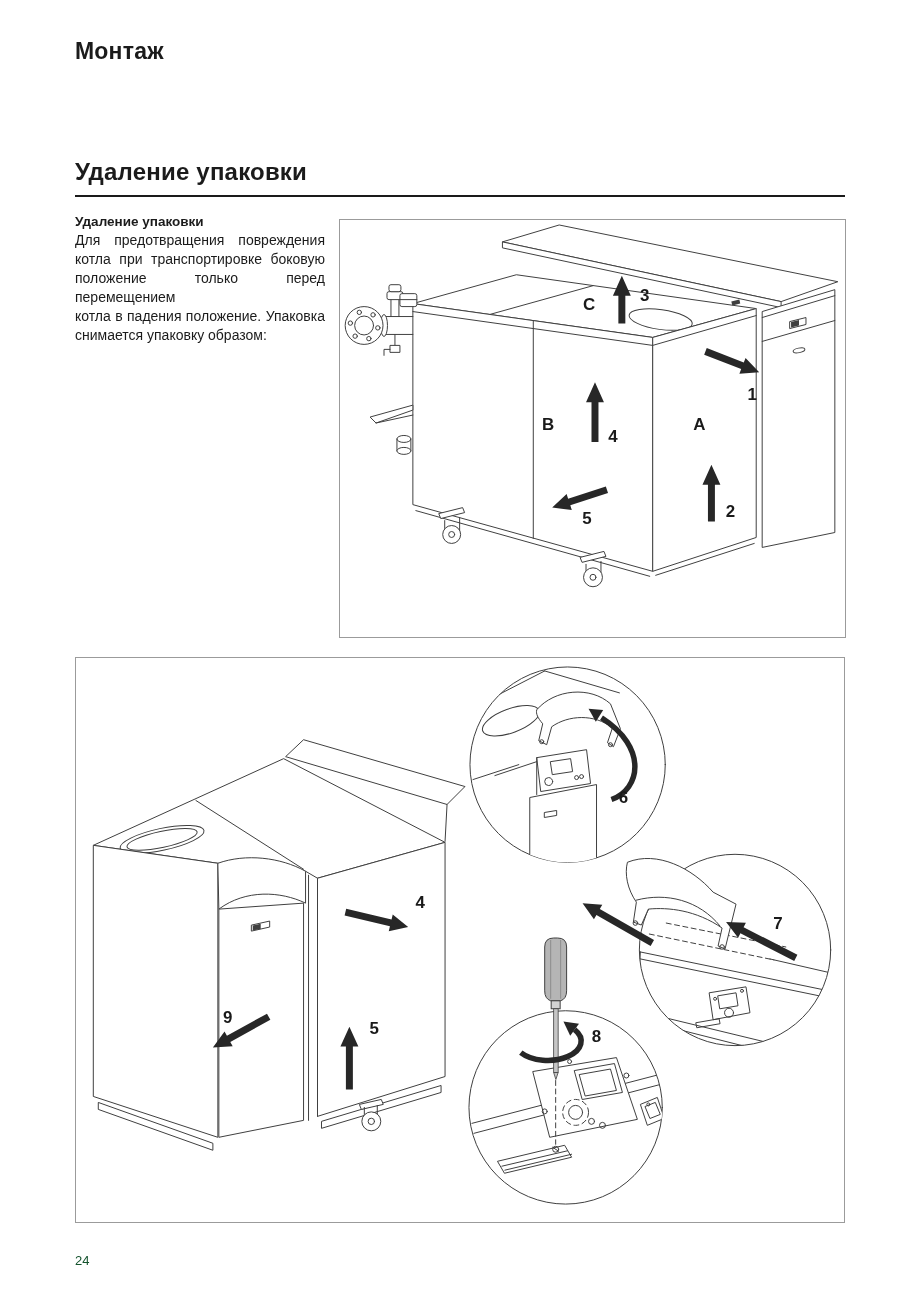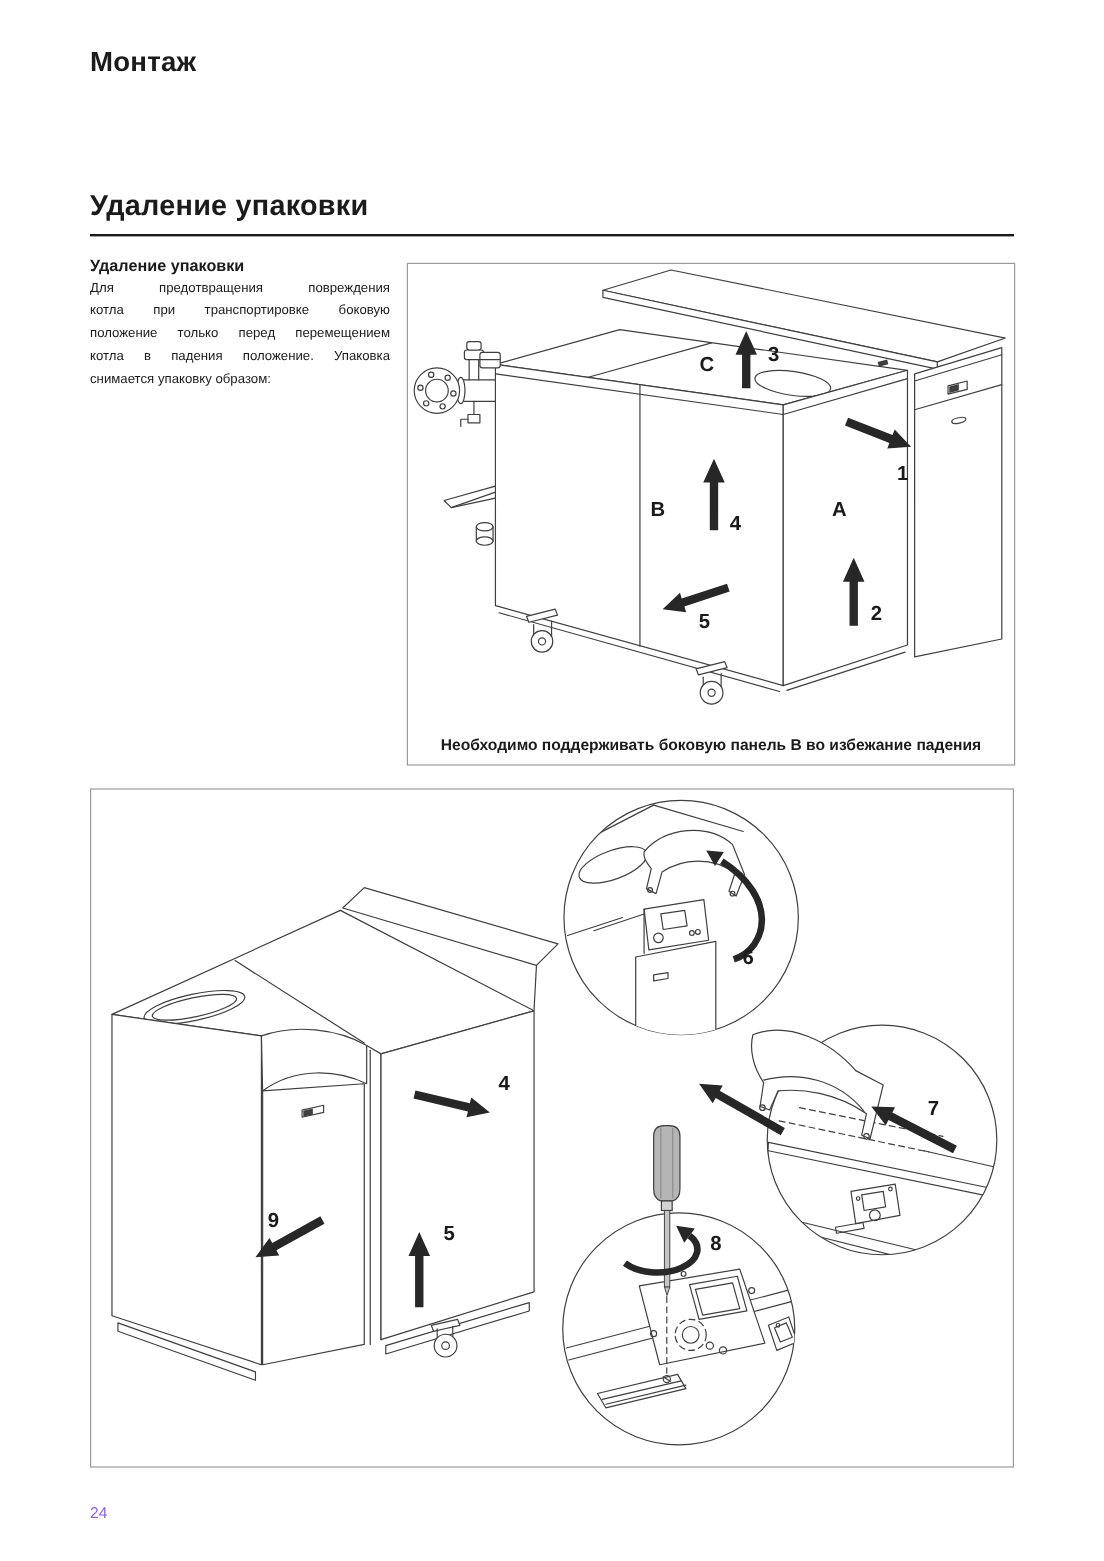--- a/index.html
+++ b/index.html
@@ -6,28 +6,28 @@
   .page{
     position:relative;width:920px;height:1301px;background:#ffffff;
     font-family:"Liberation Sans",sans-serif;color:#1b1b1b;overflow:hidden;
     margin:0 auto;
   }
   .h1{position:absolute;left:75px;top:38px;font-size:23px;font-weight:bold;letter-spacing:.2px;}
   .h2{position:absolute;left:75px;top:158px;font-size:24px;font-weight:bold;letter-spacing:.2px;}
   .rule{position:absolute;left:75px;top:195px;width:770px;height:2px;background:#1a1a1a;}
   .intro{position:absolute;left:75px;top:214px;width:250px;}
   .intro-h{font-size:13.5px;font-weight:bold;margin:0 0 2px 0;}
-  .intro-line{font-size:11px;line-height:19px;}
+  .intro-line{font-size:14px;line-height:19px;}
   .j{text-align:justify;text-align-last:justify;}
   .figure{position:absolute;border:1px solid #9b9b9b;background:#fff;box-sizing:border-box;}
   .fig1{left:339px;top:219px;width:507px;height:419px;}
   .fig2{left:75px;top:657px;width:770px;height:566px;}
   .figure svg{position:absolute;left:0;top:0;}
   .caption{position:absolute;left:0;right:0;bottom:7px;text-align:center;font-size:13px;font-weight:bold;line-height:18px;}
-  .pageno{position:absolute;left:75px;top:1253px;font-size:13px;color:#8b5cf6;}
+  .pageno{position:absolute;left:75px;top:1253px;font-size:13px;color:#14532d;}
   
   .fc{fill:#fff;stroke:#3f3f3f;stroke-width:1;stroke-linejoin:round;}
   .ln{fill:none;stroke:#3f3f3f;stroke-width:1;stroke-linecap:round;stroke-linejoin:round;}
   .dk{fill:#3f3f3f;stroke:none;}
   .ar{fill:#272727;stroke:none;}
   .arc{fill:none;stroke:#272727;stroke-width:5.5;}
   .dsh{stroke-dasharray:5 3.5;}
   .lbl{font-family:"Liberation Sans",sans-serif;font-size:17px;font-weight:bold;fill:#1a1a1a;text-anchor:middle;}
   .sd-h{fill:#b5b5b5;stroke:#3f3f3f;stroke-width:1;}
   .sd-f{fill:#d2d2d2;stroke:#3f3f3f;stroke-width:1;}
@@ -143,21 +143,20 @@
       <text class="lbl" x="250" y="90">C</text>
       <text class="lbl" x="306" y="81">3</text>
       <text class="lbl" x="209" y="211">B</text>
       <text class="lbl" x="274" y="223">4</text>
       <text class="lbl" x="361" y="211">A</text>
       <text class="lbl" x="414" y="181">1</text>
       <text class="lbl" x="392" y="298">2</text>
       <text class="lbl" x="248" y="305">5</text>
     </svg>
     <div class="caption">
-      <div>Необходимо поддерживать боковую панель В во избежание падения</div>
     </div>
   </div>
 
   <div class="figure fig2">
     <svg width="768" height="564" viewBox="0 0 770 566">
       <defs>
         <clipPath id="c6">
             <circle cx="493" cy="107" r="98"></circle>
           </clipPath>
         <clipPath id="c7">

